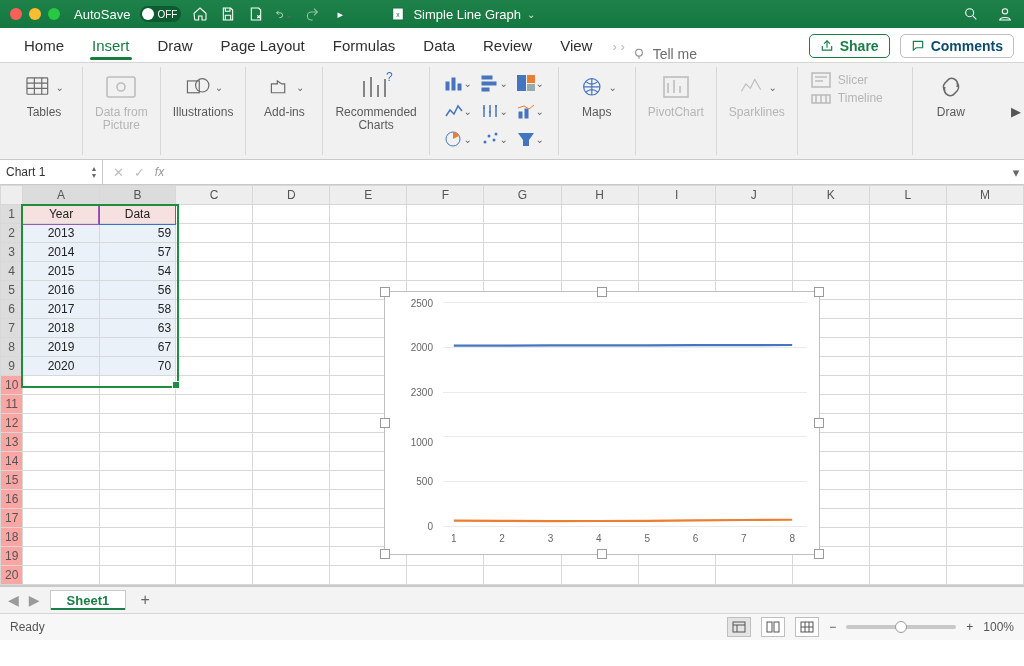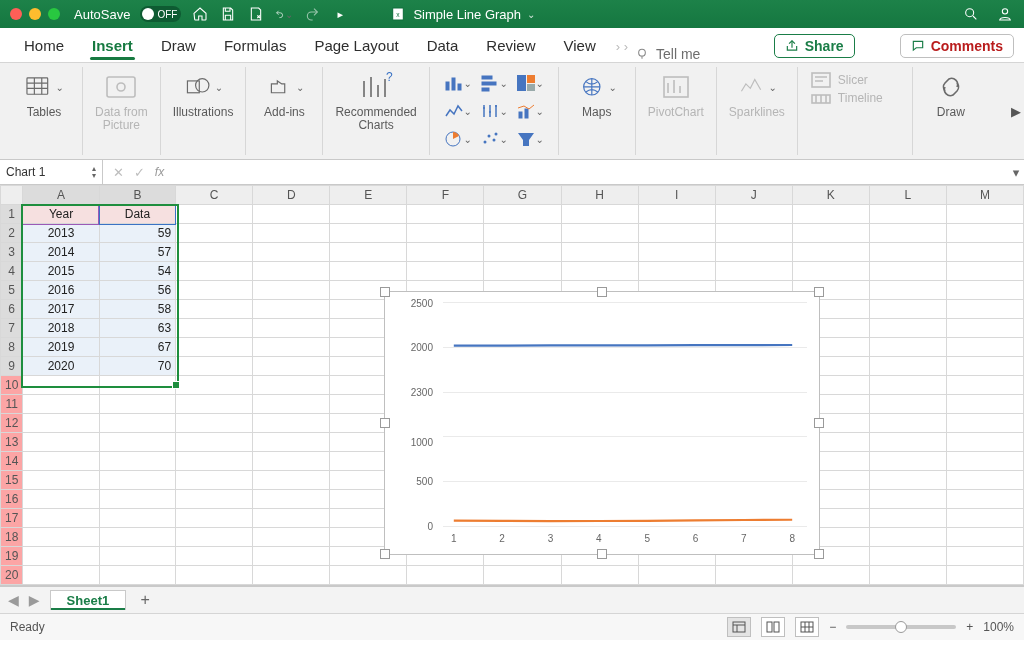--- a/index.html
+++ b/index.html
@@ -56,32 +56,32 @@
     background: #fff;
   }
   .menutab {
     padding: 6px 14px 8px 14px;
     font-size: 15px;
     color: #2e2e2e;
     font-weight: 500;
     cursor: pointer;
     position: relative;
   }
-  .menutab.active { color: #177a41; font-weight: 700; }
+  .menutab.active { color: #177a41; font-weight: 400; }
   .menutab.active::after {
     content:""; position:absolute; left:12px; right:12px; bottom:2px; height:3px; background:#177a41; border-radius:2px;
   }
   .tabs-right { margin-left:auto; display:flex; align-items:center; gap:10px; padding-bottom:4px;}
   .tellme { display:flex;align-items:center;gap:6px;color:#6d6d6d;font-size:14px;}
   .btn-share, .btn-comments {
     border:1px solid #1a7d47; color:#1a7d47; background:#fff;
     border-radius:5px; padding:3px 10px; font-size:14px; font-weight:600;
     display:inline-flex;align-items:center;gap:6px;
   }
-  .btn-comments { border-color:#bfbfbf;color:#b91c1c;margin-left:35px;}
+  .btn-comments { border-color:#bfbfbf;color:#0c4a6e;}
   
   .ribbon {
     background:#f1f1f1;
     border-bottom:1px solid #c9c9c9;
     height: 88px;
     display:flex;
     align-items:stretch;
     padding: 4px 6px;
     gap:0;
     position:relative;
@@ -254,22 +254,22 @@
           <path d="M4 21c1-5 15-5 16 0z"></path>
         </svg>
       </span>
   </div>
 </div>
 
 <div class="menutabs">
   <div class="menutab">Home</div>
   <div class="menutab active">Insert</div>
   <div class="menutab">Draw</div>
+  <div class="menutab">Page Layout</div>
   <div class="menutab">Formulas</div>
-  <div class="menutab">Page Layout</div>
   <div class="menutab">Data</div>
   <div class="menutab">Review</div>
   <div class="menutab">View</div>
   <div style="color:#bbb;padding:0 6px 8px;">›&nbsp;›</div>
   <div class="tellme">
     <svg width="16" height="16" viewBox="0 0 24 24" stroke="#888" fill="none" stroke-width="1.6">
         <circle cx="12" cy="10" r="5"></circle>
         <path d="M12 15v4"></path>
       </svg>
     <span>Tell me</span>

